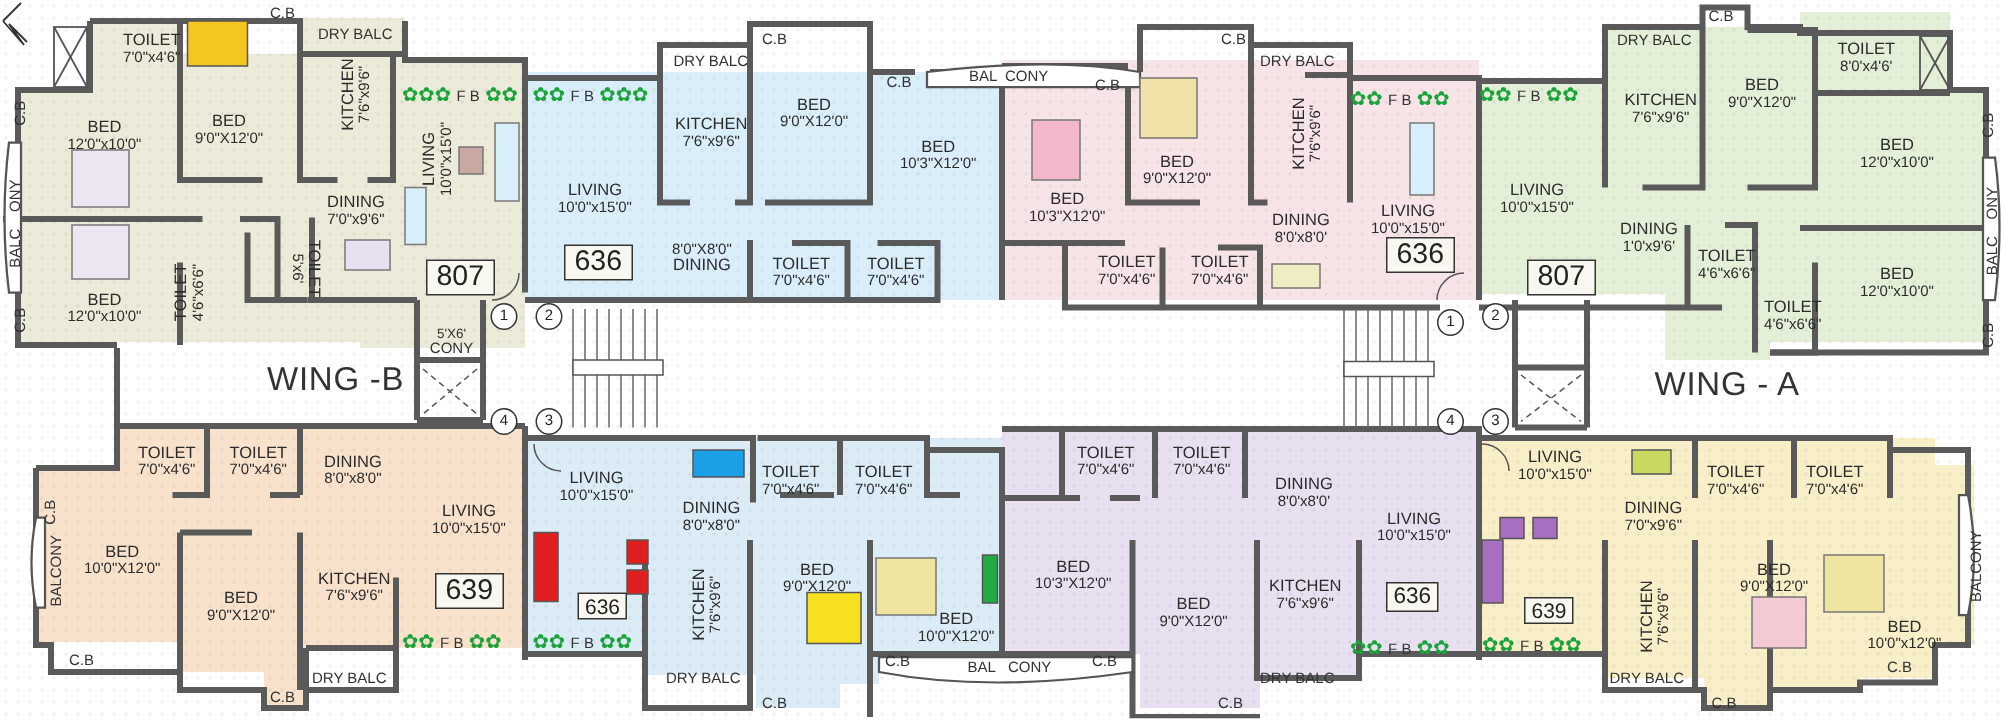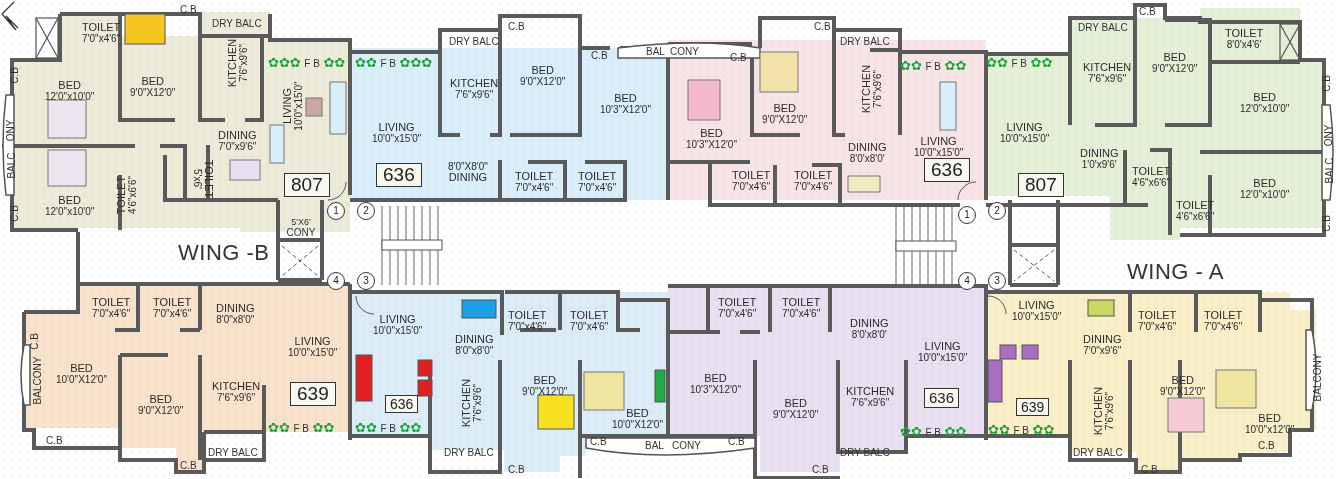--- a/index.html
+++ b/index.html
@@ -413,21 +413,21 @@
     <span class="nm">BED</span>
       <span class="dm">9'0"X12'0"</span>
     </div>
   <div class="room" style="left:1245px;top:413px;">
     <span class="nm">BED</span>
       <span class="dm">10'0"x12'0"</span>
     </div>
   <div class="area" style="left:1016px;top:398px;font-size:14px;line-height:16px;padding:0 4px;">639</div>
 
   <div class="wing" style="left:178px;top:240px;">WING -B</div>
-  <div class="wing" style="left:1127px;top:243px;margin-top:16px;">WING - A</div>
+  <div class="wing" style="left:1103px;top:243px;">WING - A</div>
 
   <div class="small" style="left:286px;top:217px;text-align:center;width:30px;">
     <span style="display:block;font-size:9px;">5'X6'</span>
       <span style="display:block;">CONY</span>
   </div>
 
   <div class="circ" style="left:327px;top:202px;">1</div>
   <div class="circ" style="left:357px;top:202px;">2</div>
   <div class="circ" style="left:357px;top:272px;">3</div>
   <div class="circ" style="left:327px;top:272px;">4</div>

